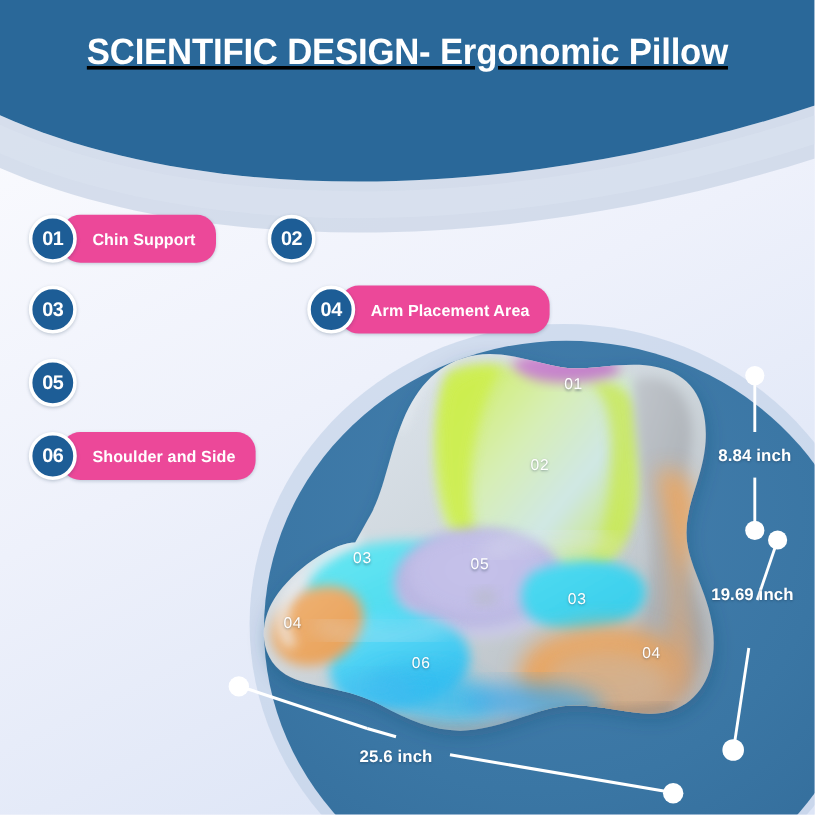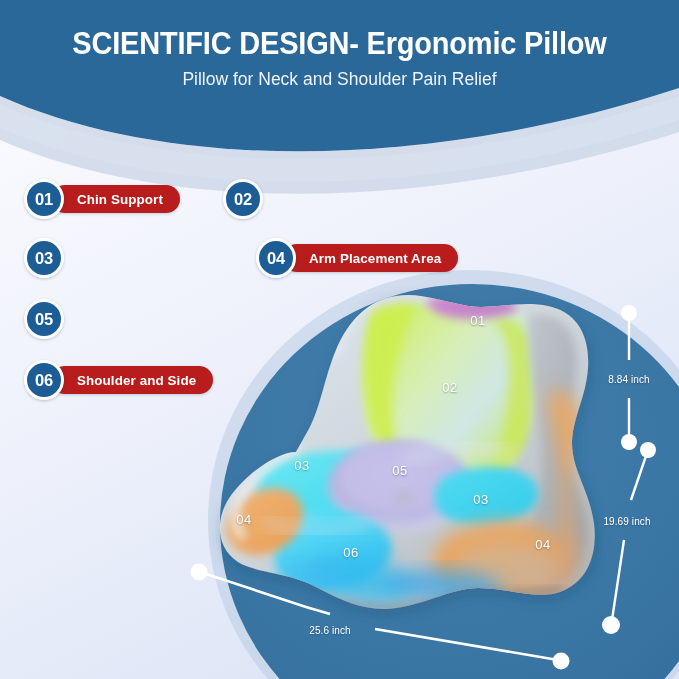--- a/index.html
+++ b/index.html
@@ -33,20 +33,21 @@
   .fg-svg { pointer-events: none; }
 
   
   .header-text {
     position: absolute;
     left: 0;
     top: 0;
     width: 679px;
     text-align: center;
     z-index: 6;
+    text-decoration: underline;
   }
   .title {
     margin: 0;
     padding-top: 26px;
     font-size: 30.5px;
     font-weight: 700;
     letter-spacing: -0.2px;
     color: #ffffff;
     font-family: "Liberation Sans Narrow", "Liberation Sans", sans-serif;
     transform: scaleX(0.95);
@@ -92,24 +93,24 @@
     color: #ffffff;
     font-size: 16.5px;
     font-weight: 700;
     letter-spacing: -0.3px;
     box-shadow: 0 1px 3px rgba(20,50,80,0.25);
   }
   .pill {
     position: relative;
     z-index: 2;
     margin-left: -13px;
-    height: 28px;
+    height: 40px;
     padding: 0 17px 0 26px;
     border-radius: 16px;
-    background: #b91c1c;
+    background: #ec4899;
     color: #ffffff;
     font-size: 13.4px;
     font-weight: 700;
     letter-spacing: 0.1px;
     display: flex;
     align-items: center;
     white-space: nowrap;
     box-shadow: 0 1px 3px rgba(20,50,80,0.22);
   }
 
@@ -124,22 +125,22 @@
     text-shadow: 0 1px 2px rgba(40,60,80,0.45);
     transform: translate(-50%, -50%);
     pointer-events: none;
   }
 
   
   .dim-label {
     position: absolute;
     z-index: 9;
     color: #ffffff;
-    font-size: 10px;
-    font-weight: 400;
+    font-size: 14px;
+    font-weight: 700;
     letter-spacing: 0.1px;
     white-space: nowrap;
     text-shadow: 0 1px 2px rgba(20,45,70,0.4);
     transform: translate(-50%, -50%);
   }
 </style>
 </head>
 <body>
 
 <div id="canvas">
@@ -312,21 +313,20 @@
         <path d="M404,462 C436,442 486,442 518,458" fill="none" stroke="#e3eaf0" stroke-width="10" opacity="0.55" filter="url(#blurMd)"></path>
         <path d="M264,520 C300,536 344,534 372,520" fill="none" stroke="#e0e7ee" stroke-width="9" opacity="0.5" filter="url(#blurMd)"></path>
 
         <path d="M300,590 C340,608 392,614 440,602 C486,590 528,596 562,590" fill="none" stroke="#2f3a44" stroke-width="4" opacity="0.45" filter="url(#blurSm)"></path>
       </g>
     </g>
   </svg>
 
   <div class="header-text">
     <h1 class="title">SCIENTIFIC DESIGN- Ergonomic Pillow</h1>
-    <p class="subtitle">Pillow for Neck and Shoulder Pain Relief</p>
   </div>
 
   <div class="legend">
 
     <div class="legend-row" style="left:24px; top:179px;">
       <div class="badge">01</div>
       <div class="pill">Chin Support</div>
     </div>
 
     <div class="legend-row" style="left:223px; top:179px;">
@@ -378,17 +378,17 @@
 
     <line x1="200" y1="572" x2="306" y2="607" stroke="#ffffff" stroke-width="2.6"></line>
     <line x1="375" y1="629" x2="558" y2="660" stroke="#ffffff" stroke-width="2.6"></line>
     <line x1="306" y1="607" x2="330" y2="614" stroke="#ffffff" stroke-width="2.6"></line>
     <circle cx="199" cy="572" r="8.5" fill="#ffffff"></circle>
     <circle cx="561" cy="661" r="8.5" fill="#ffffff"></circle>
   </svg>
 
   <div>
     <span class="dim-label" style="left:629px; top:379px;">8.84 inch</span>
-    <span class="dim-label" style="left:627px; top:521px;text-align:center;">19.69 inch</span>
+    <span class="dim-label" style="left:627px; top:495px;text-align:center;">19.69 inch</span>
     <span class="dim-label" style="left:330px; top:630px;">25.6 inch</span>
   </div>
 
 </div>
 
 </body></html>

